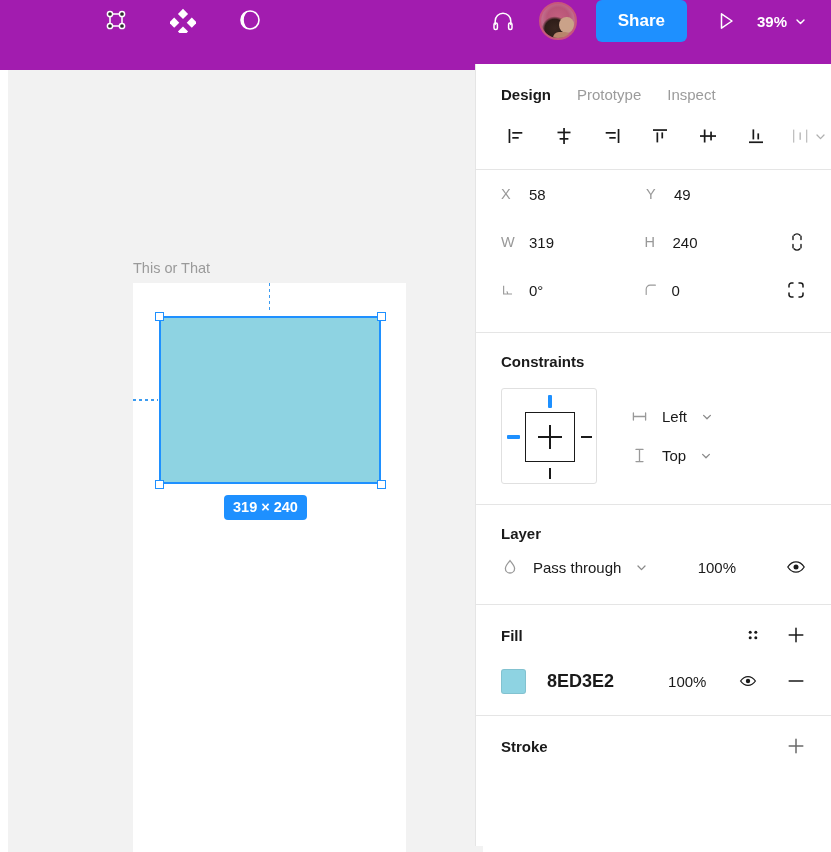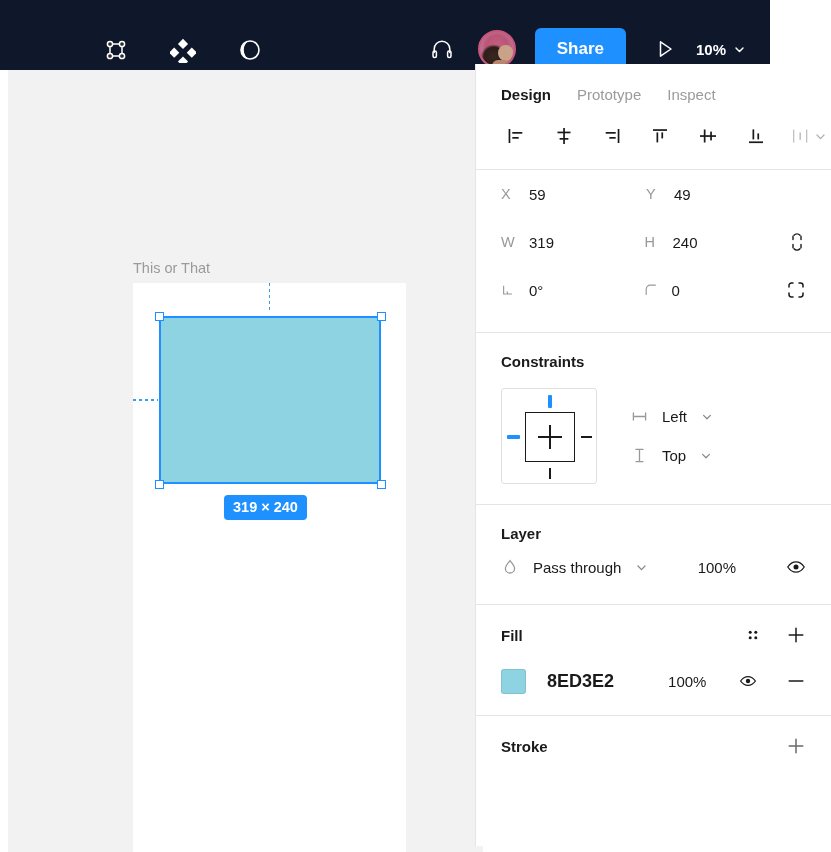--- a/index.html
+++ b/index.html
@@ -7,23 +7,23 @@
     width: 831px; height: 852px;
     font-family: "Liberation Sans", sans-serif;
     background: #ffffff;
     overflow: hidden;
   }
   .app { position: relative; width: 831px; height: 852px; }
 
   
   .topbar {
     position: absolute; top: 0; left: 0;
-    width: 770px; height: 70px;
-    background: #0f172a;
-    display: flex; align-items: flex-end;
+    width: 831px; height: 70px;
+    background: #a21caf;
+    display: flex; align-items: flex-start;
   }
   .tb-left { display: flex; align-items: center; gap: 27px; margin-left: 96px; }
   .tb-btn {
     width: 40px; height: 40px;
     display: flex; align-items: center; justify-content: center;
     cursor: pointer; border-radius: 3px;
   }
   .tb-right {
     display: flex; align-items: center; gap: 0;
     margin-left: auto; margin-right: 24px;
@@ -277,21 +277,21 @@
 
       <div class="tb-play">
         <span>
           <svg width="22" height="22" viewBox="0 0 22 22">
             <path d="M6.5 3.8 L17 11 L6.5 18.2 Z" fill="none" stroke="#fff" stroke-width="1.5" stroke-linejoin="round"></path>
           </svg>
         </span>
       </div>
 
       <div class="zoom-ctl">
-        <span>10%</span>
+        <span>39%</span>
         <span>
           <svg width="13" height="13" viewBox="0 0 13 13">
             <path d="M3 5 L6.5 8.6 L10 5" fill="none" stroke="#fff" stroke-width="1.4" stroke-linecap="round" stroke-linejoin="round"></path>
           </svg>
         </span>
       </div>
     </div>
   </div>
 
   <div class="canvas">
@@ -389,21 +389,21 @@
         </span>
       </div>
     </div>
 
     <div class="divider"></div>
 
     <div class="sec">
       <div class="prop-row">
         <div class="prop-cell">
           <span class="prop-lbl">X</span>
-          <span class="prop-val">59</span>
+          <span class="prop-val">58</span>
         </div>
         <div class="prop-cell">
           <span class="prop-lbl">Y</span>
           <span class="prop-val">49</span>
         </div>
       </div>
 
       <div class="prop-row">
         <div class="prop-cell">
           <span class="prop-lbl">W</span>

